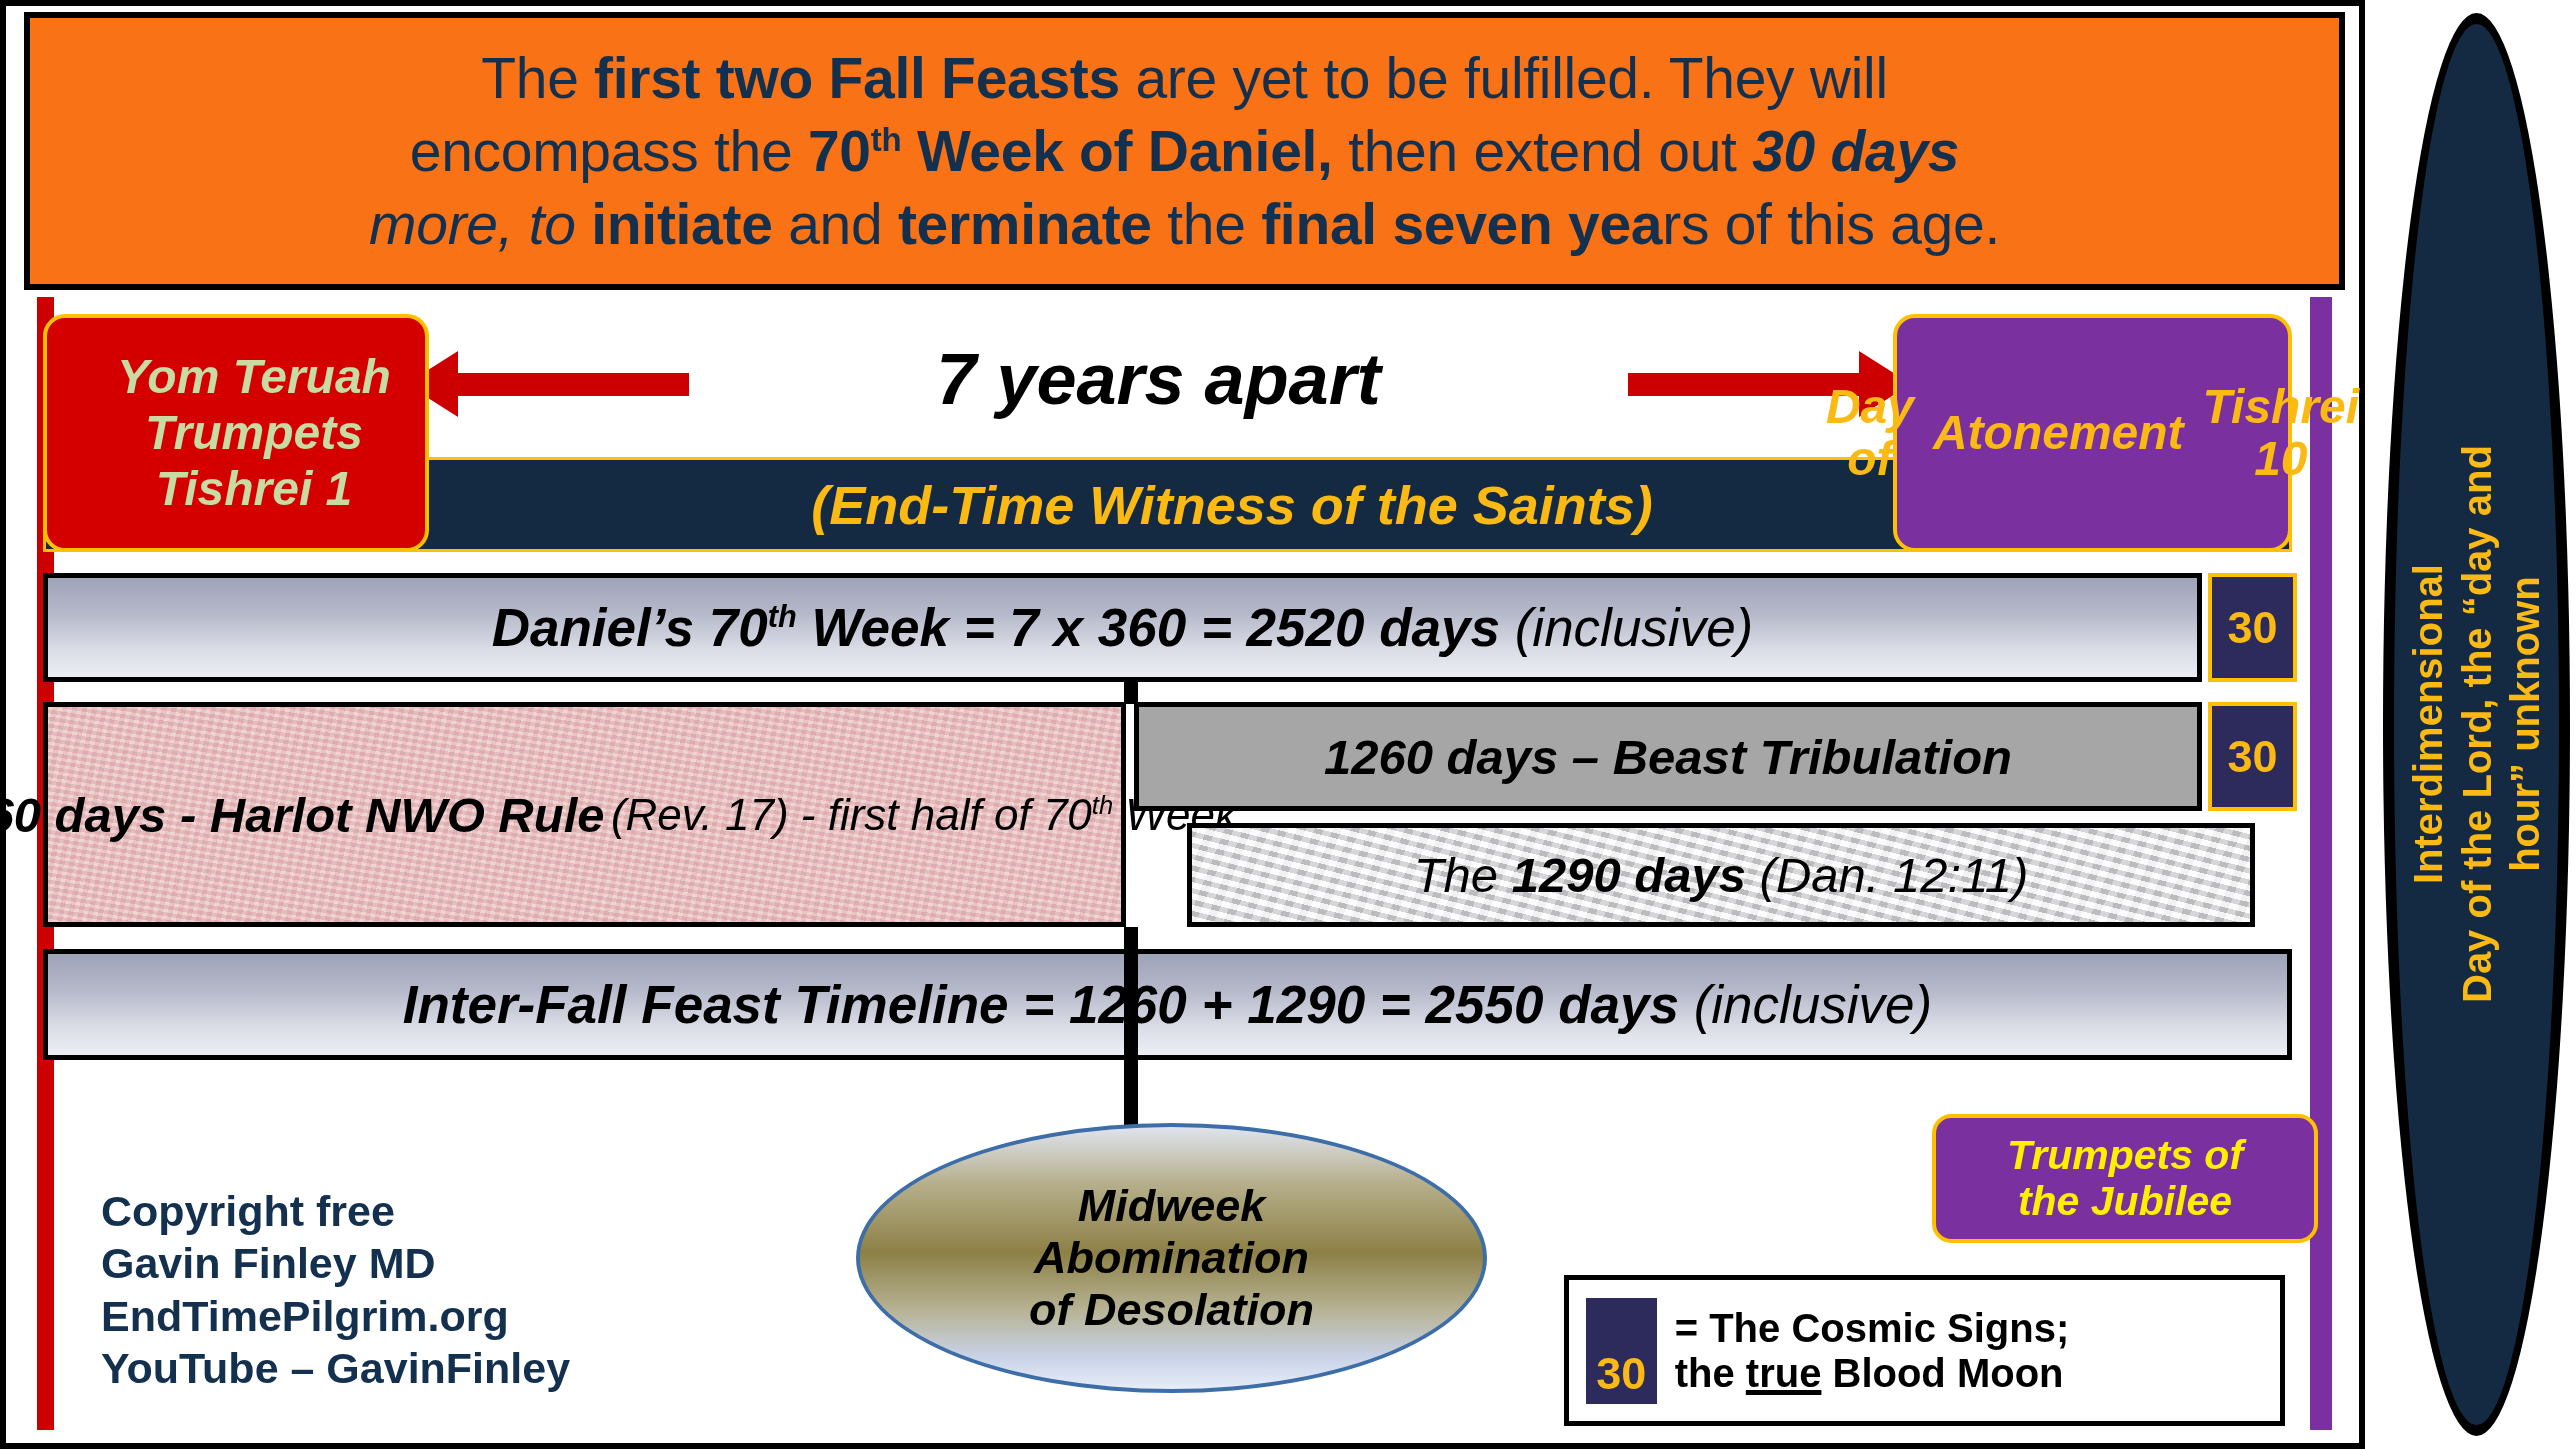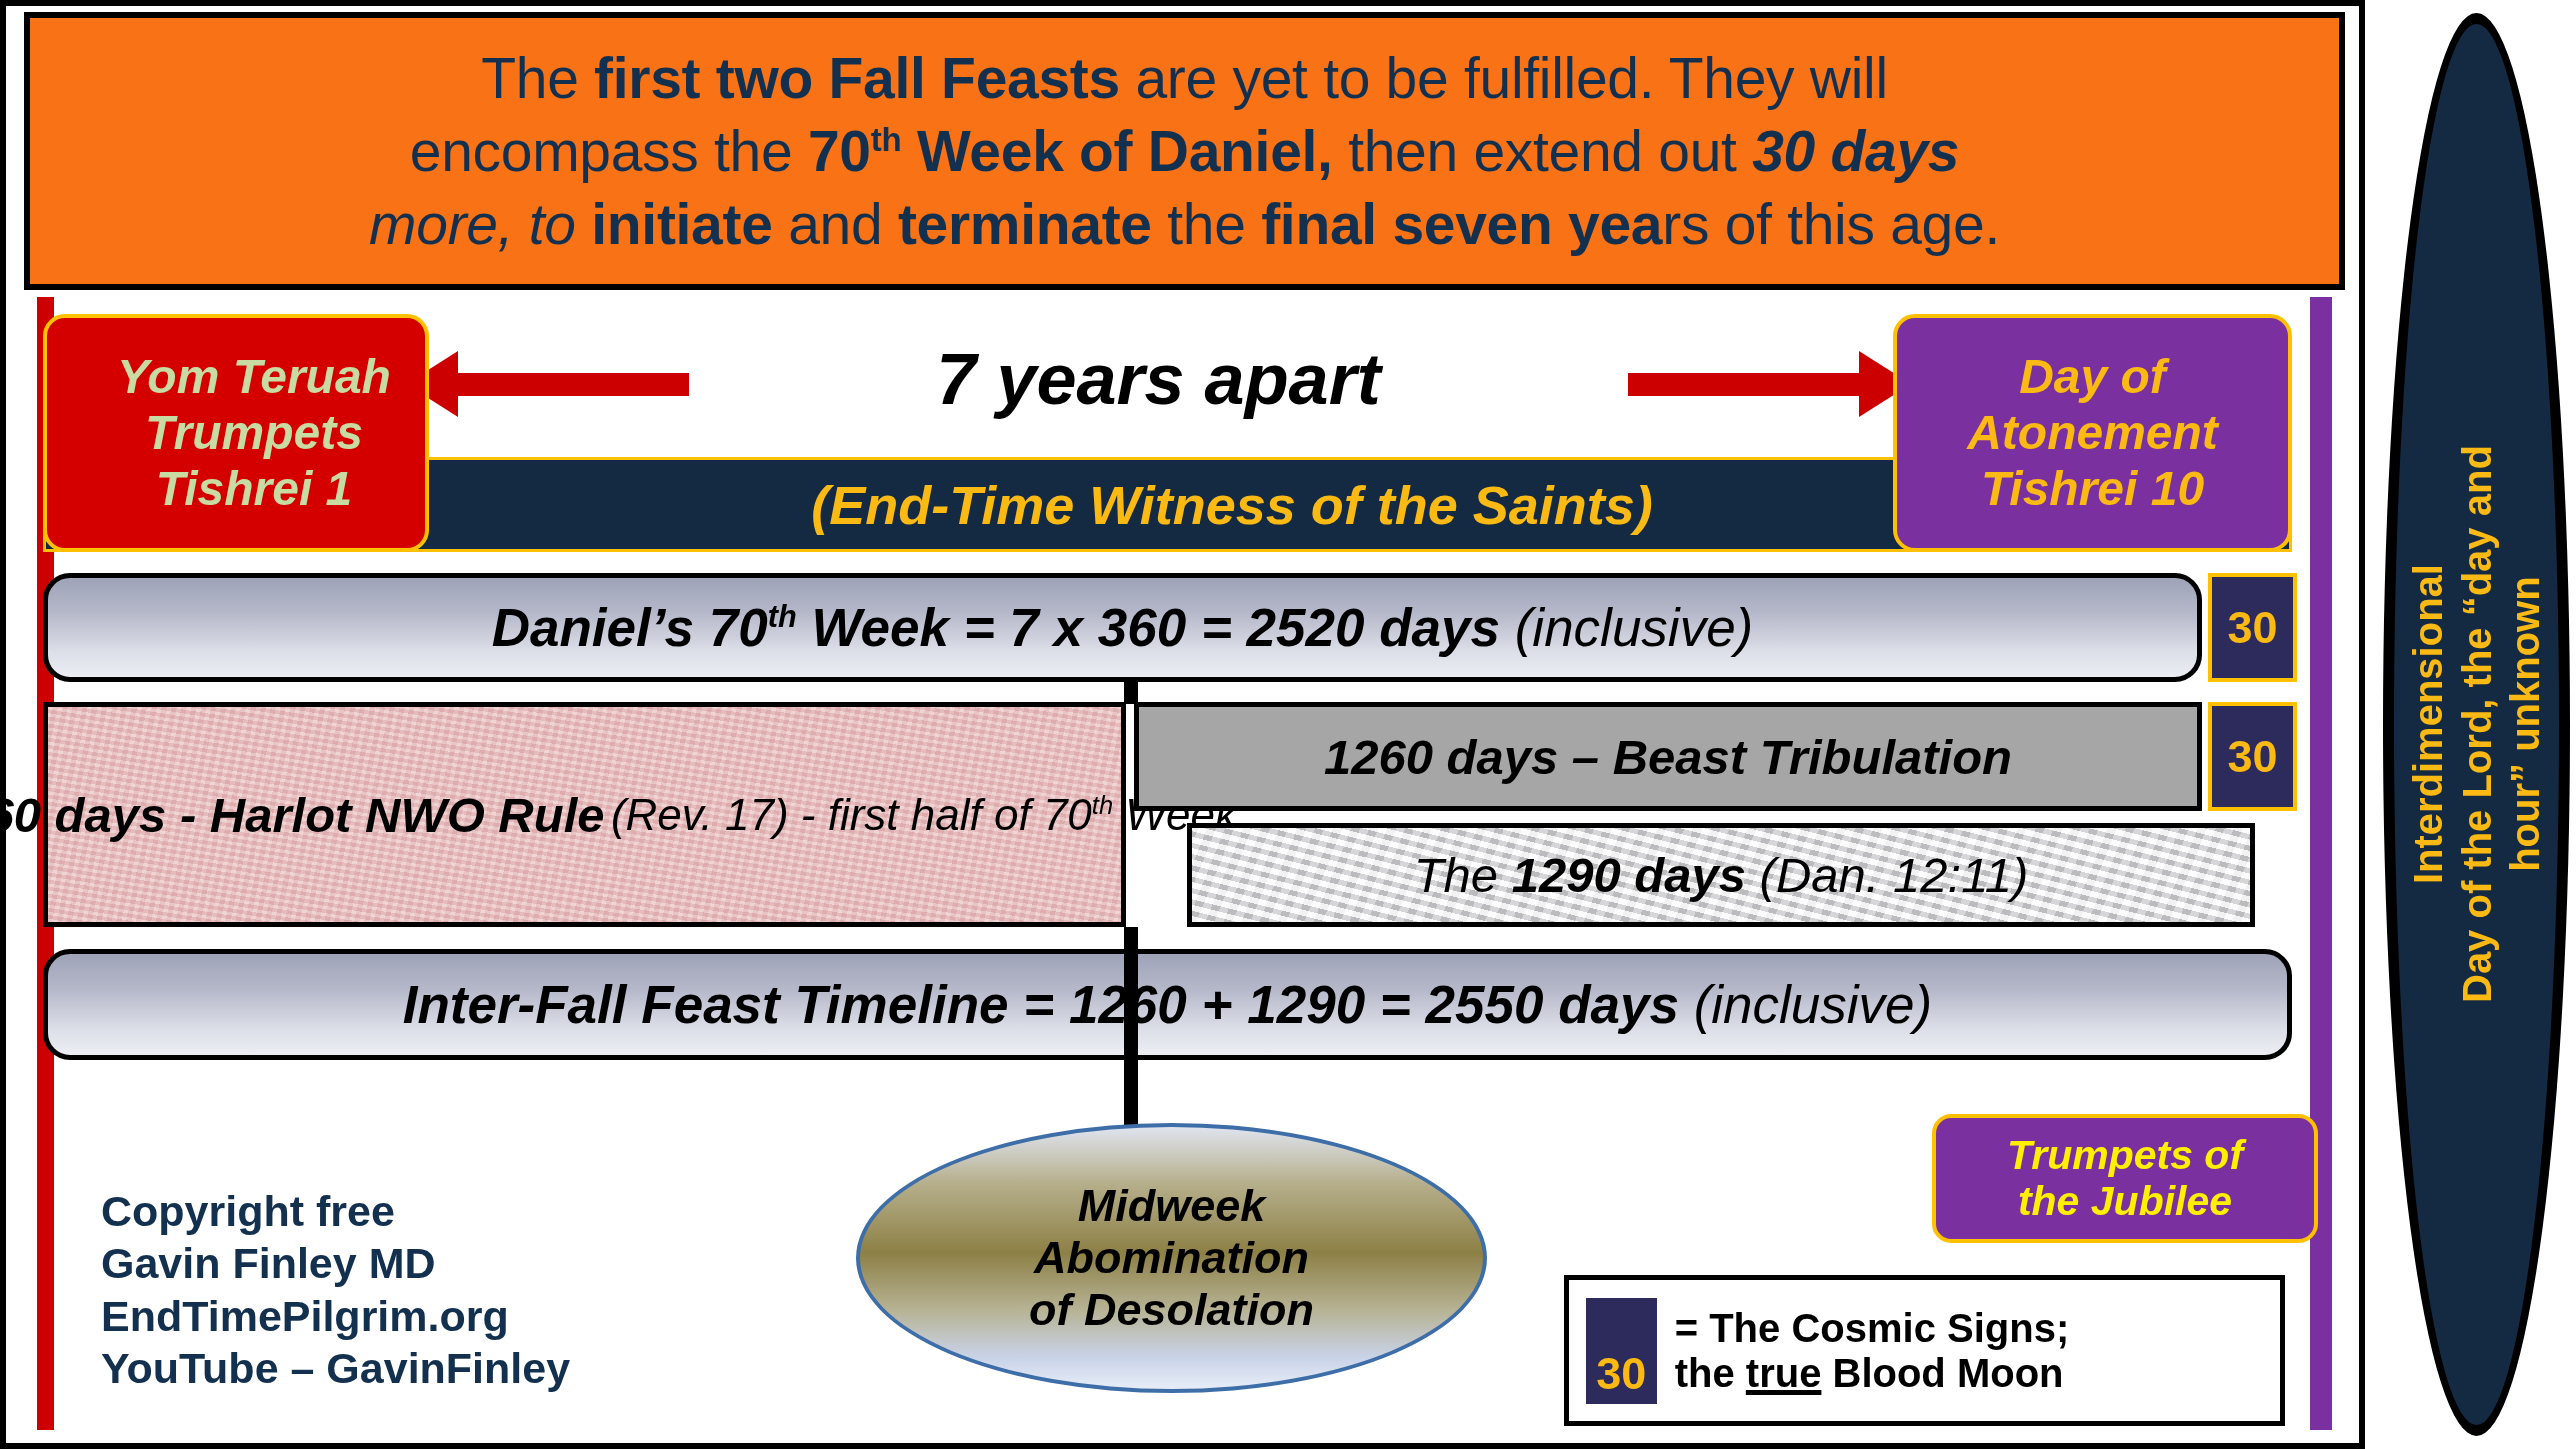--- a/index.html
+++ b/index.html
@@ -47,22 +47,22 @@
   }
   #yom-box div {
     color:#c7dba2; font-size:48px; font-weight:700; font-style:italic;
     line-height:1.08; text-align:center;margin-left:36px;
   }
 
   
   #aton-box {
     position:absolute; left:1887px; top:308px; width:399px; height:238px;
     background:#7b30a0; border:4.5px solid #ffc000; border-radius:22px;
-    display:flex; flex-direction:column; justify-content:center; align-items:center;
-    z-index:6; gap:4px;
+    display:flex; flex-direction:row; justify-content:center; align-items:center;
+    z-index:6; gap:19px;
   }
   #aton-box div {
     color:#fbb913; font-size:48px; font-weight:700; font-style:italic;
     line-height:1.08; text-align:center;
   }
 
   
   #seven-row {
     position:absolute; left:412px; top:308px; width:1481px; height:129px;
     display:flex; align-items:center; justify-content:center; z-index:4;
@@ -86,21 +86,20 @@
     display:flex; align-items:center; justify-content:center;
   }
   #witness-text {
     color:#fbb913; font-size:54px; font-weight:700; font-style:italic;
     white-space:nowrap; padding-left:129px;
   }
 
   
   .bar-grad {
     background:linear-gradient(to bottom,#9fa3b8 0%,#b5b8c9 35%,#dddfe8 75%,#eceef4 100%);
-    border-radius:27px;
   }
   .bar-outline { border:5.2px solid #000; }
 
   #daniel-bar {
     position:absolute; left:37px; top:567px; width:2159px; height:109px;
     display:flex; align-items:center; justify-content:center;
   }
   #daniel-text { font-size:53px; font-weight:700; font-style:italic; color:#000; white-space:nowrap; }
 
   

